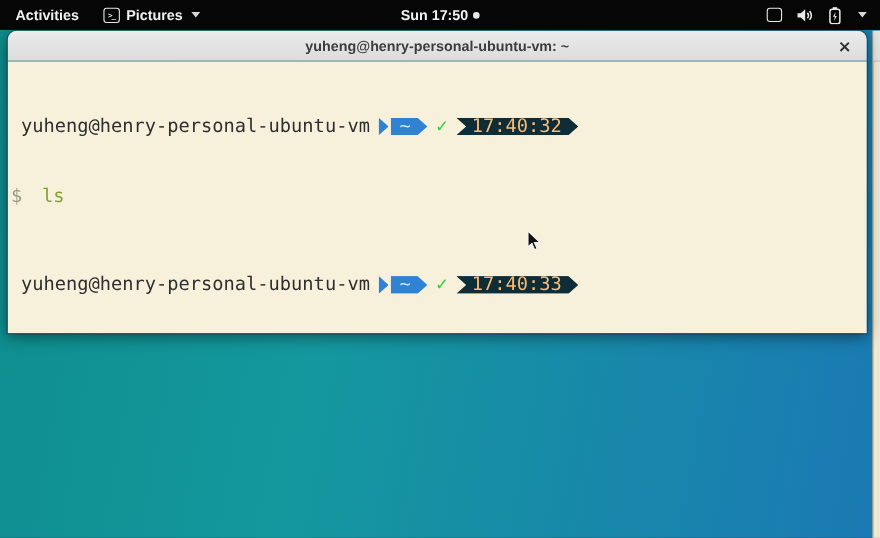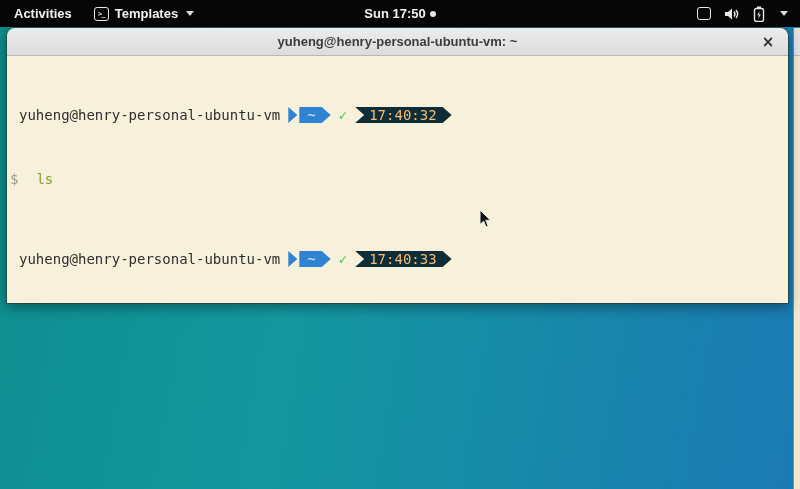--- a/index.html
+++ b/index.html
@@ -69,21 +69,21 @@
   .titlebar-close {
     position: absolute; right: 8px; top: 2px; width: 24px; height: 24px;
     display: flex; align-items: center; justify-content: center;
     color: #2f2f2f; font-size: 15px; font-weight: bold; cursor: default;
     font-family: "DejaVu Sans", sans-serif;
   }
 
   .terminal {
     flex: 1 1 auto; background: #f7f1dc; padding: 3px 4px 0 3px;
     font-family: "DejaVu Sans Mono", "Liberation Mono", monospace;
-    font-size: 14px; line-height: 16px; color: #2e2e2e;
+    font-size: 17px; line-height: 16px; color: #2e2e2e;
     white-space: pre; overflow: hidden;
   }
   .tline { height: 16px; display: flex; align-items: center; }
   .prompt-line { padding-left: 9px; }
   .host { color: #2e2e2e; }
 
   
   .pl-tri {
     width: 9px; height: 16px; margin-left: 8px; margin-right: 2px;
     background: #2f83d2;
@@ -120,21 +120,21 @@
 
 <div class="back-window-strip">
   <div class="bw-titlebar"></div>
 </div>
 
 <div class="topbar">
   <div class="tb-left">
     <div class="tb-activities">Activities</div>
     <div class="tb-appmenu">
       <div class="tb-appicon">&gt;_</div>
-      <span>Templates</span>
+      <span>Pictures</span>
       <span class="caret-down"></span>
     </div>
   </div>
   <div class="tb-center">
     <span class="tb-clock">Sun 17:50</span>
     <span class="tb-notif-dot"></span>
   </div>
   <div class="tb-right">
     <span class="icon-screen"></span>
     <span class="icon-volume">

